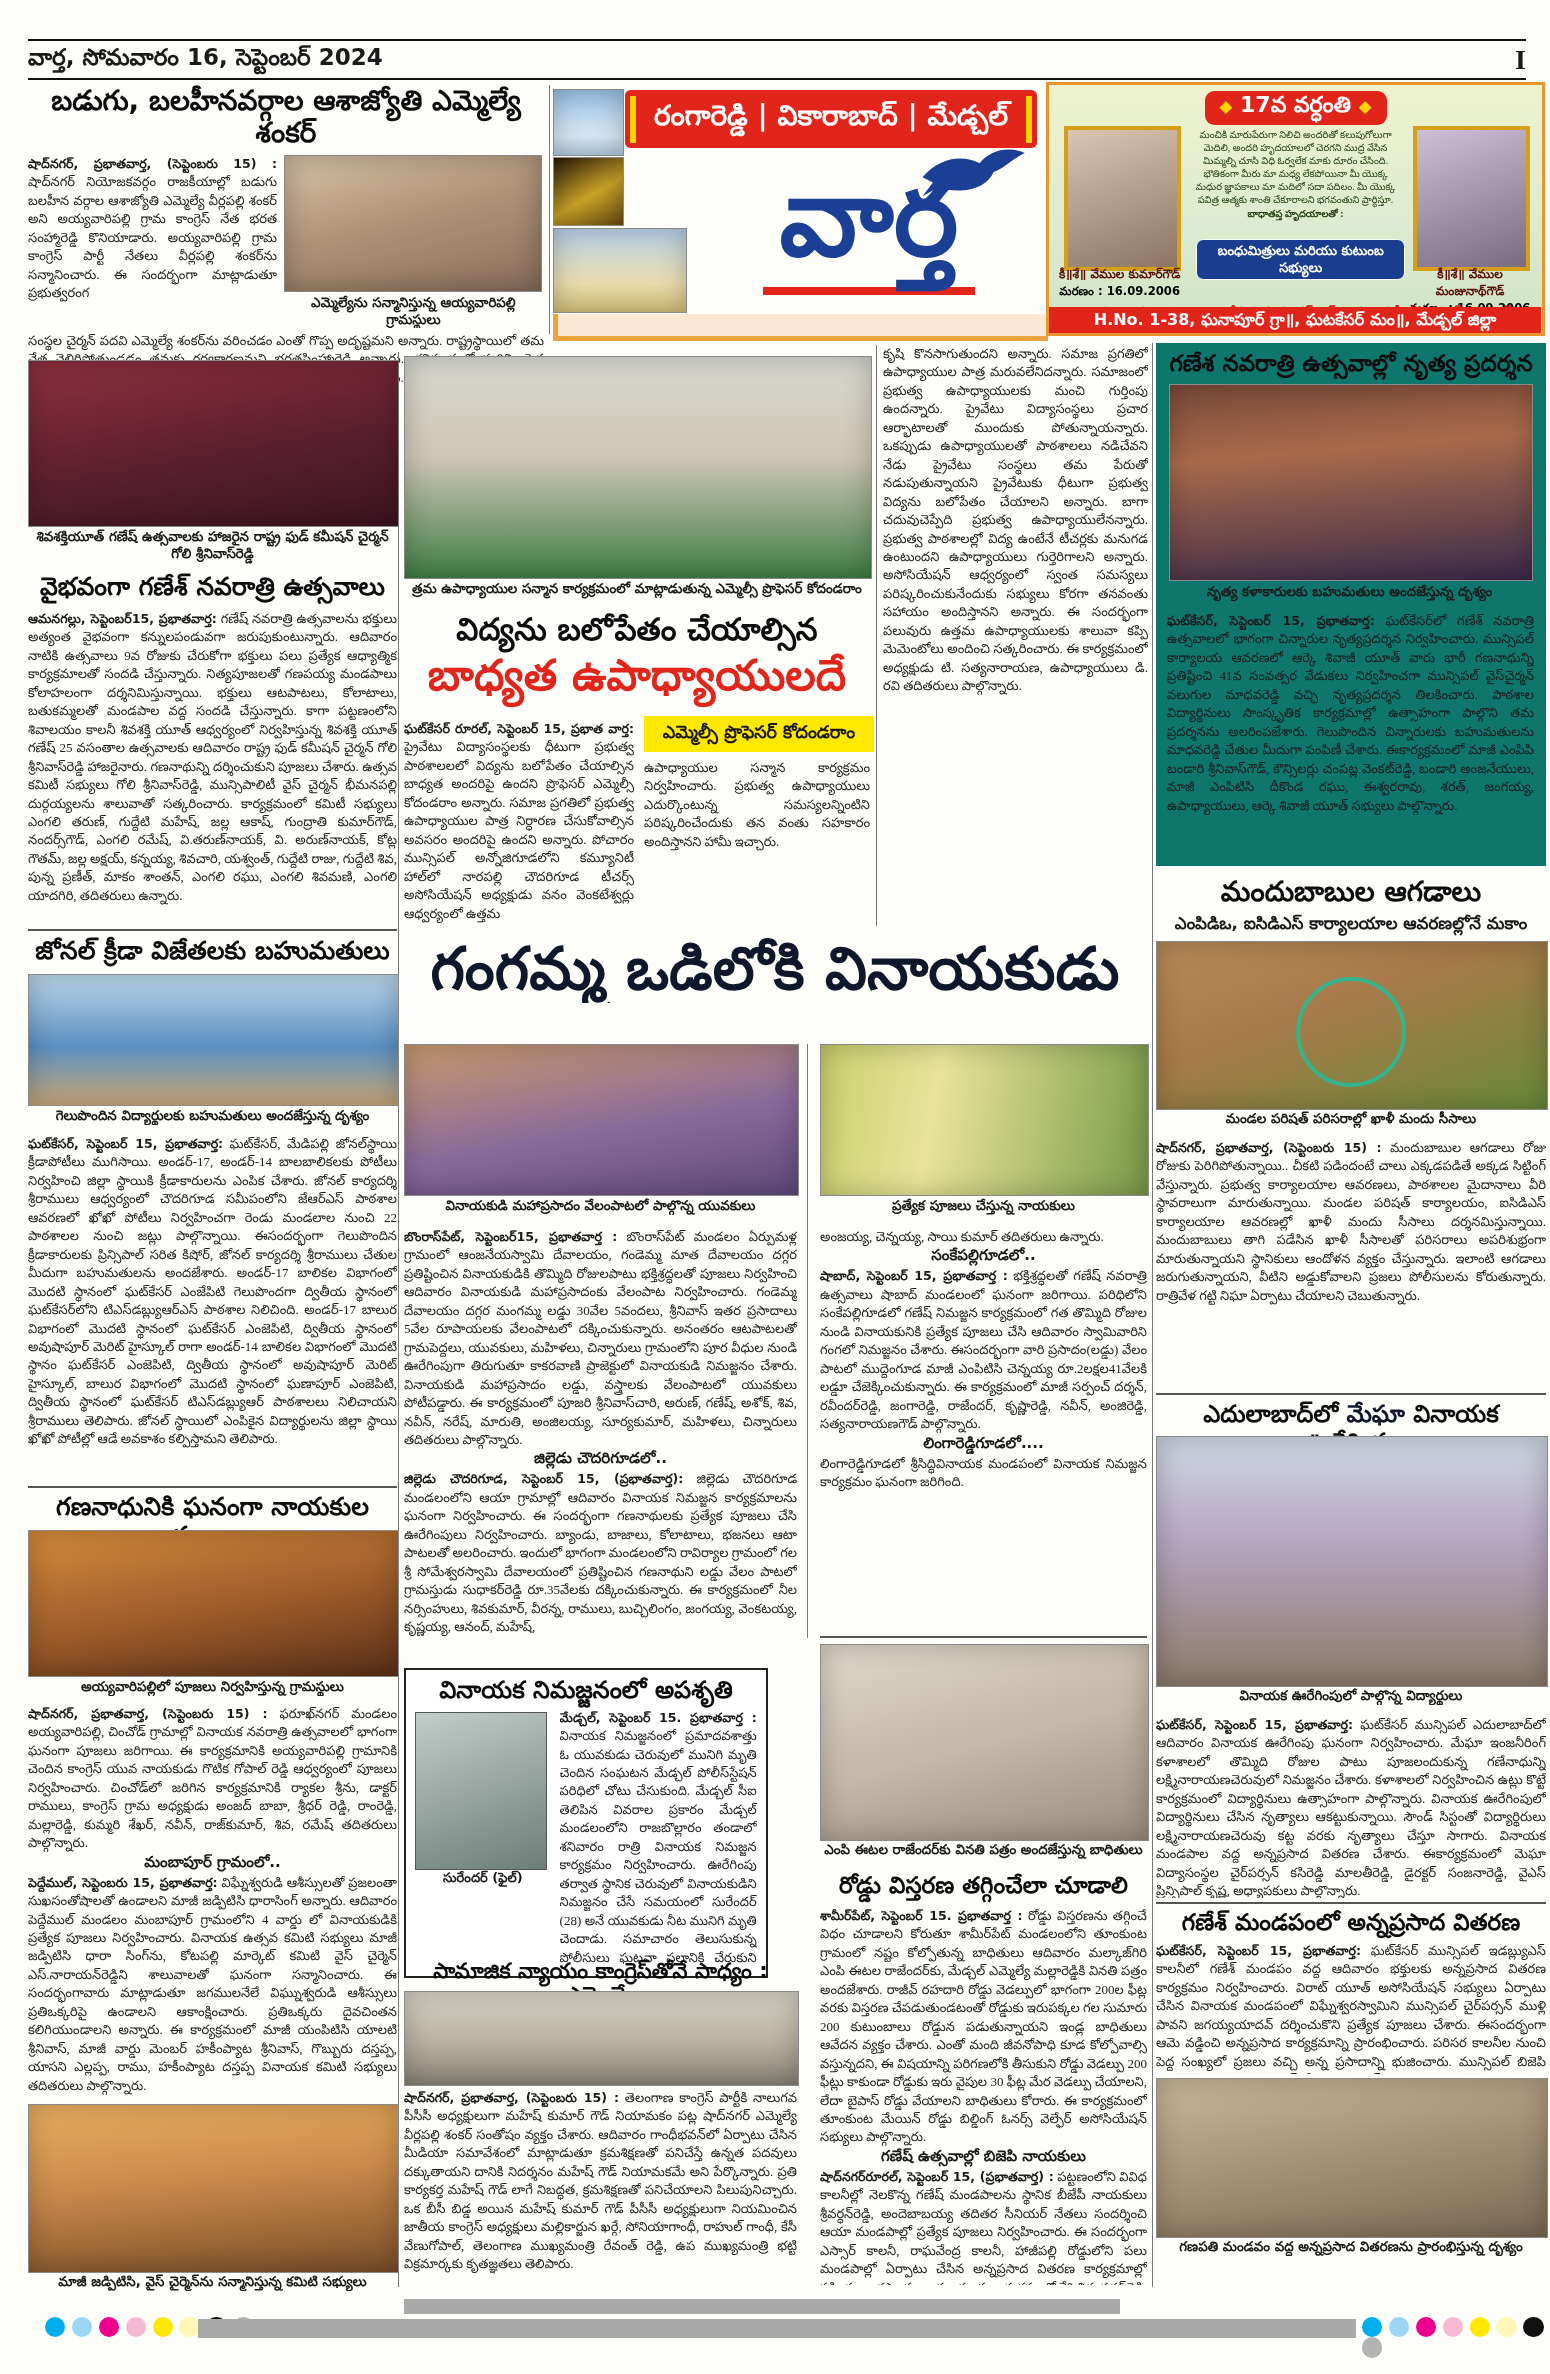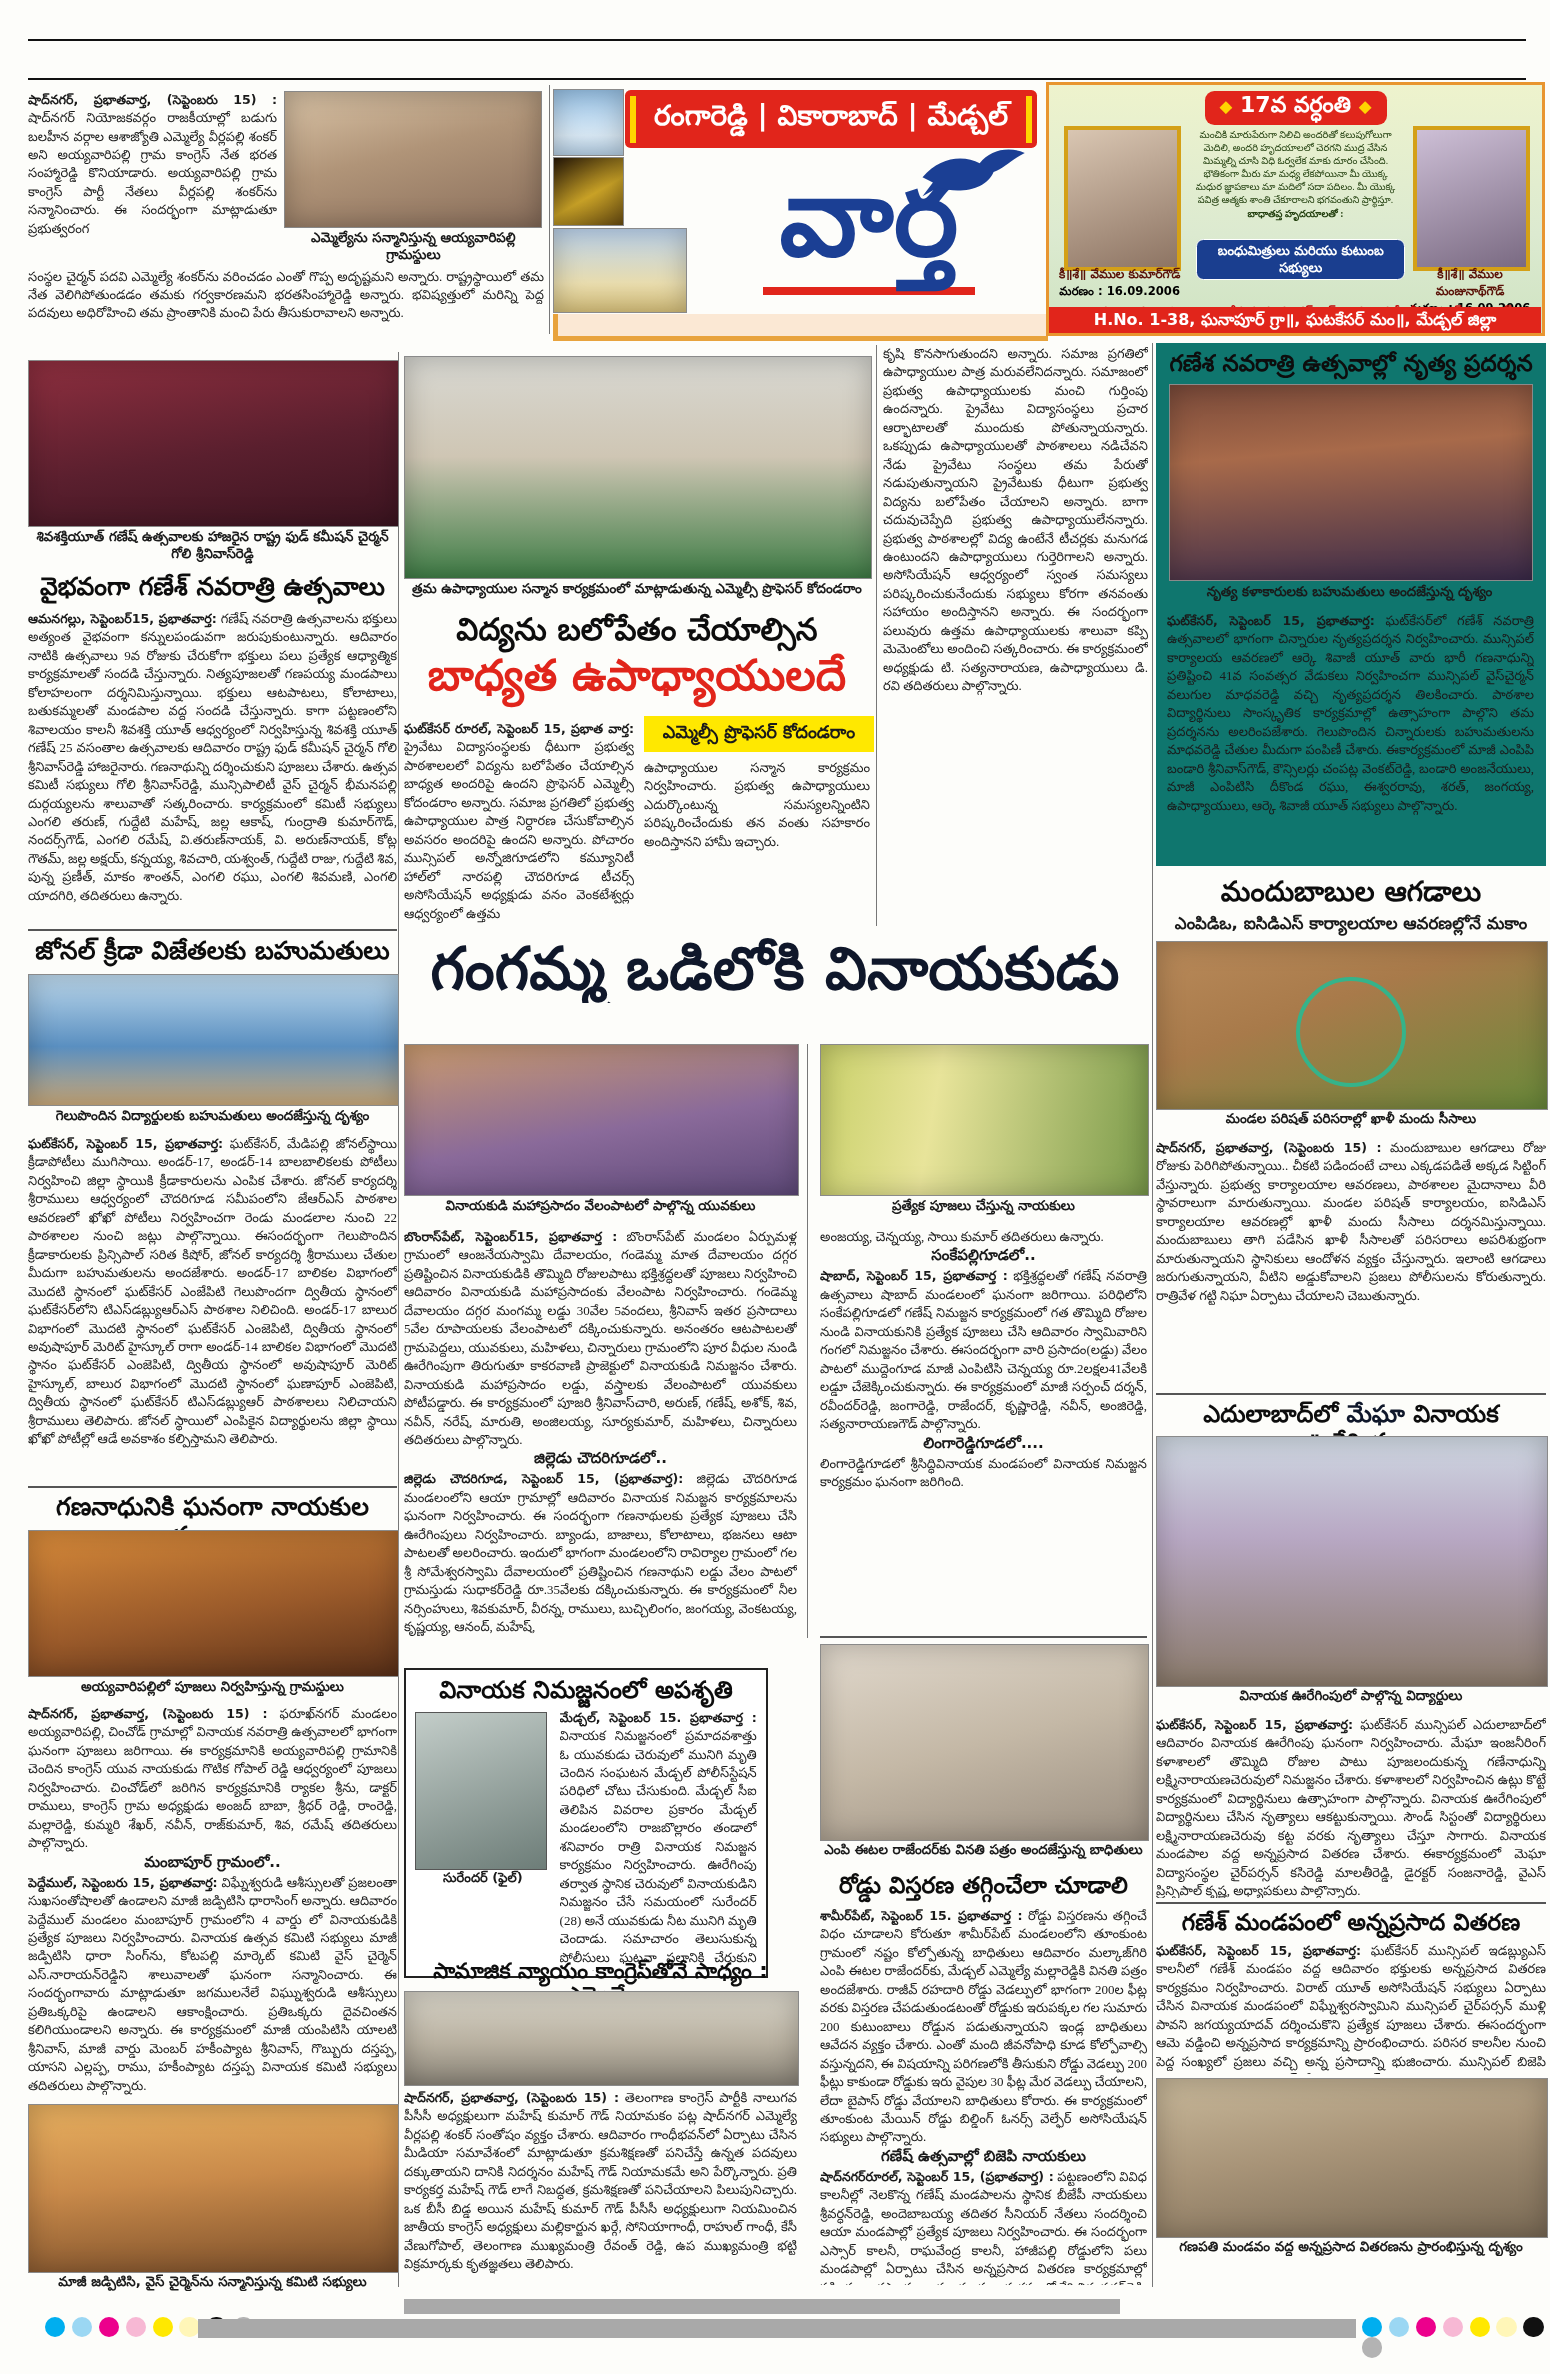--- a/index.html
+++ b/index.html
@@ -53,23 +53,28 @@
   .float-fig{float:left;width:135px;margin:3.7px 9.3px 1.9px 0;}
   .float-fig .ph{width:130px;height:156px;border:1.4px solid #555;background:linear-gradient(160deg,#c3cdc9,#6d7d78);}
   .circle-mark{position:absolute;border:4.6px solid #35b38a;border-radius:50%;width:102px;height:102px;left:139px;top:35px;}
 </style>
 </head>
 <body>
 
 <div id="page">
 
   <div class="rule" style="left:28px;top:39px;width:1498px;"></div>
+  <div id="hdr" class="abs" style="left:28px;top:43px;width:1498px;height:33px;">
+    <span class="d">వార్త, సోమవారం 16, సెప్టెంబర్ 2024</span>
+    <span class="p">I</span>
+  </div>
   <div class="rule" style="left:28px;top:78px;width:1498px;"></div>
 
   <div class="abs" style="left:28px;top:85px;width:516px;height:273px;">
+    <div class="headline" style="font-size:28px;">బడుగు, బలహీనవర్గాల ఆశాజ్యోతి ఎమ్మెల్యే శంకర్</div>
     <div style="display:flex;gap:7.4px;margin-top:5.6px;">
       <p class="body" style="width:249px;height:163px;margin:0;"><strong>షాద్‌నగర్, ప్రభాతవార్త, (సెప్టెంబరు 15) :</strong> <span>షాద్‌నగర్ నియోజకవర్గం రాజకీయాల్లో బడుగు బలహీన వర్గాల ఆశాజ్యోతి ఎమ్మెల్యే వీర్లపల్లి శంకర్ అని అయ్యవారిపల్లి గ్రామ కాంగ్రెస్ నేత భరత సంహ్మారెడ్డి కొనియాడారు. అయ్యవారిపల్లి గ్రామ కాంగ్రెస్ పార్టీ నేతలు వీర్లపల్లి శంకర్‌ను సన్మానించారు. ఈ సందర్భంగా మాట్లాడుతూ ప్రభుత్వరంగ</span></p>
       <div style="width:258px;">
         <div style="width:256px;height:135px;border:0.9px solid #888;background:linear-gradient(165deg,#d9c3a6 0%,#b09478 45%,#8a6f5c 100%);box-shadow:inset 0 0 28px rgba(0,0,0,.3);"></div>
         <div class="caption" style="margin-top:2.8px;">ఎమ్మెల్యేను సన్మానిస్తున్న ఆయ్యవారిపల్లి గ్రామస్థులు</div>
       </div>
     </div>
     <p class="body" style="margin:3.7px 0 0 0;height:72px;">సంస్థల చైర్మన్ పదవి ఎమ్మెల్యే శంకర్‌ను వరించడం ఎంతో గొప్ప అదృష్టమని అన్నారు. రాష్ట్రస్థాయిలో తమ నేత వెలిగిపోతుండడం తమకు గర్వకారణమని భరతసింహ్మారెడ్డి అన్నారు. భవిష్యత్తులో మరిన్ని పెద్ద పదవులు అధిరోహించి తమ ప్రాంతానికి మంచి పేరు తీసుకురావాలని అన్నారు.</p>
   </div>
 

